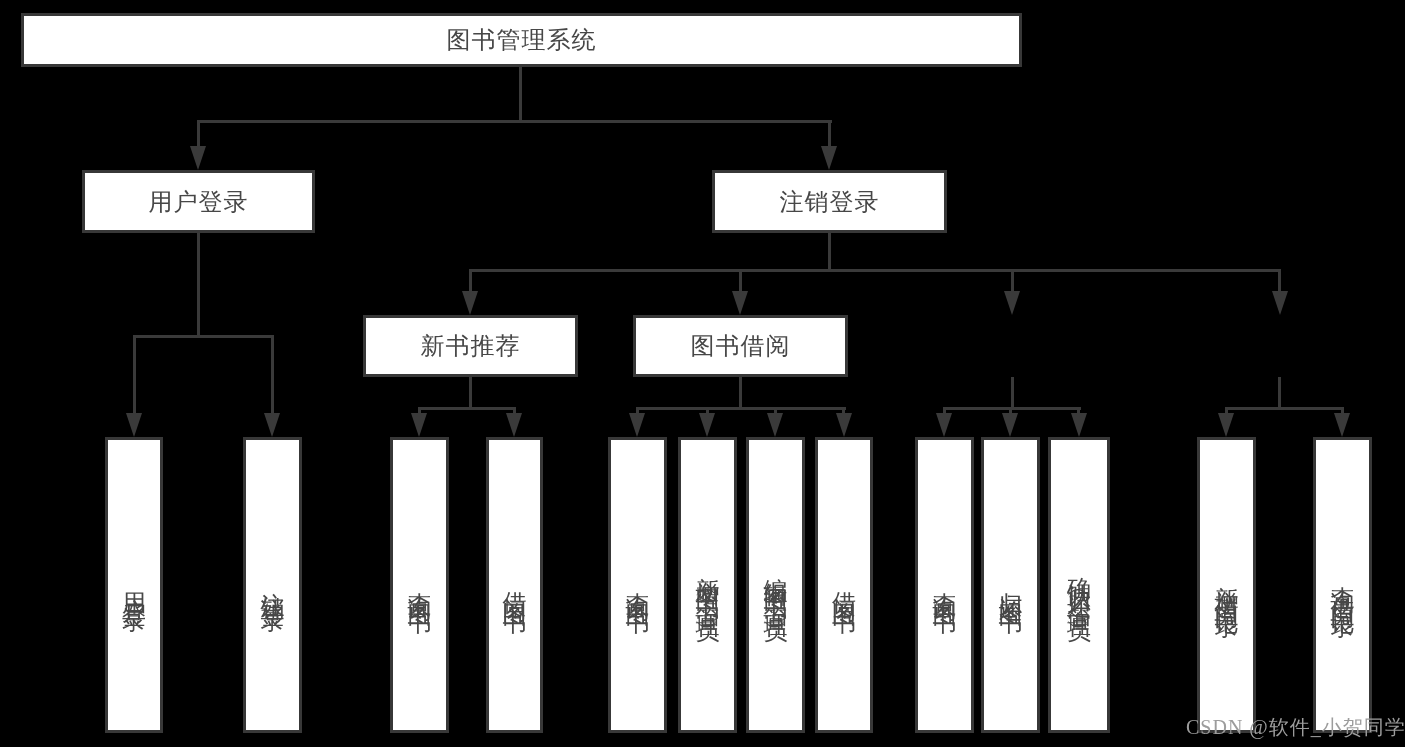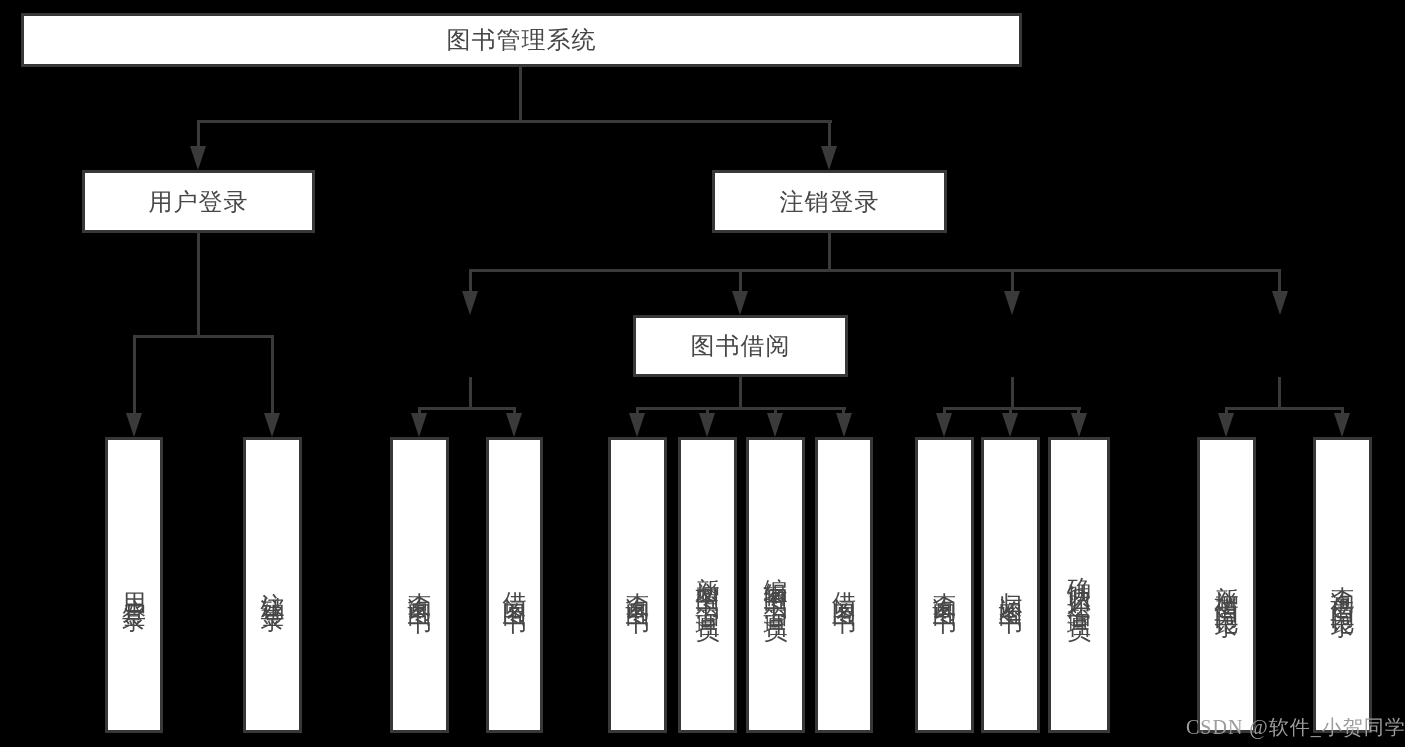--- a/index.html
+++ b/index.html
@@ -117,20 +117,23 @@
     <span>图书管理系统</span>
   </div>
 
   <div class="box" style="left:82px;top:170px;width:233px;height:63px">
     <span>用户登录</span>
   </div>
   <div class="box" style="left:712px;top:170px;width:235px;height:63px">
     <span>注销登录</span>
   </div>
 
+  <div class="box" style="left:363px;top:315px;width:215px;height:62px">
+    <span>新书推荐</span>
+  </div>
   <div class="box" style="left:633px;top:315px;width:215px;height:62px">
     <span>图书借阅</span>
   </div>
 
   <div class="box" style="left:105px;top:437px;width:58px;height:296px">
     <span class="vtext">用户登录</span>
   </div>
   <div class="box" style="left:243px;top:437px;width:59px;height:296px">
     <span class="vtext">注销登录</span>
   </div>

